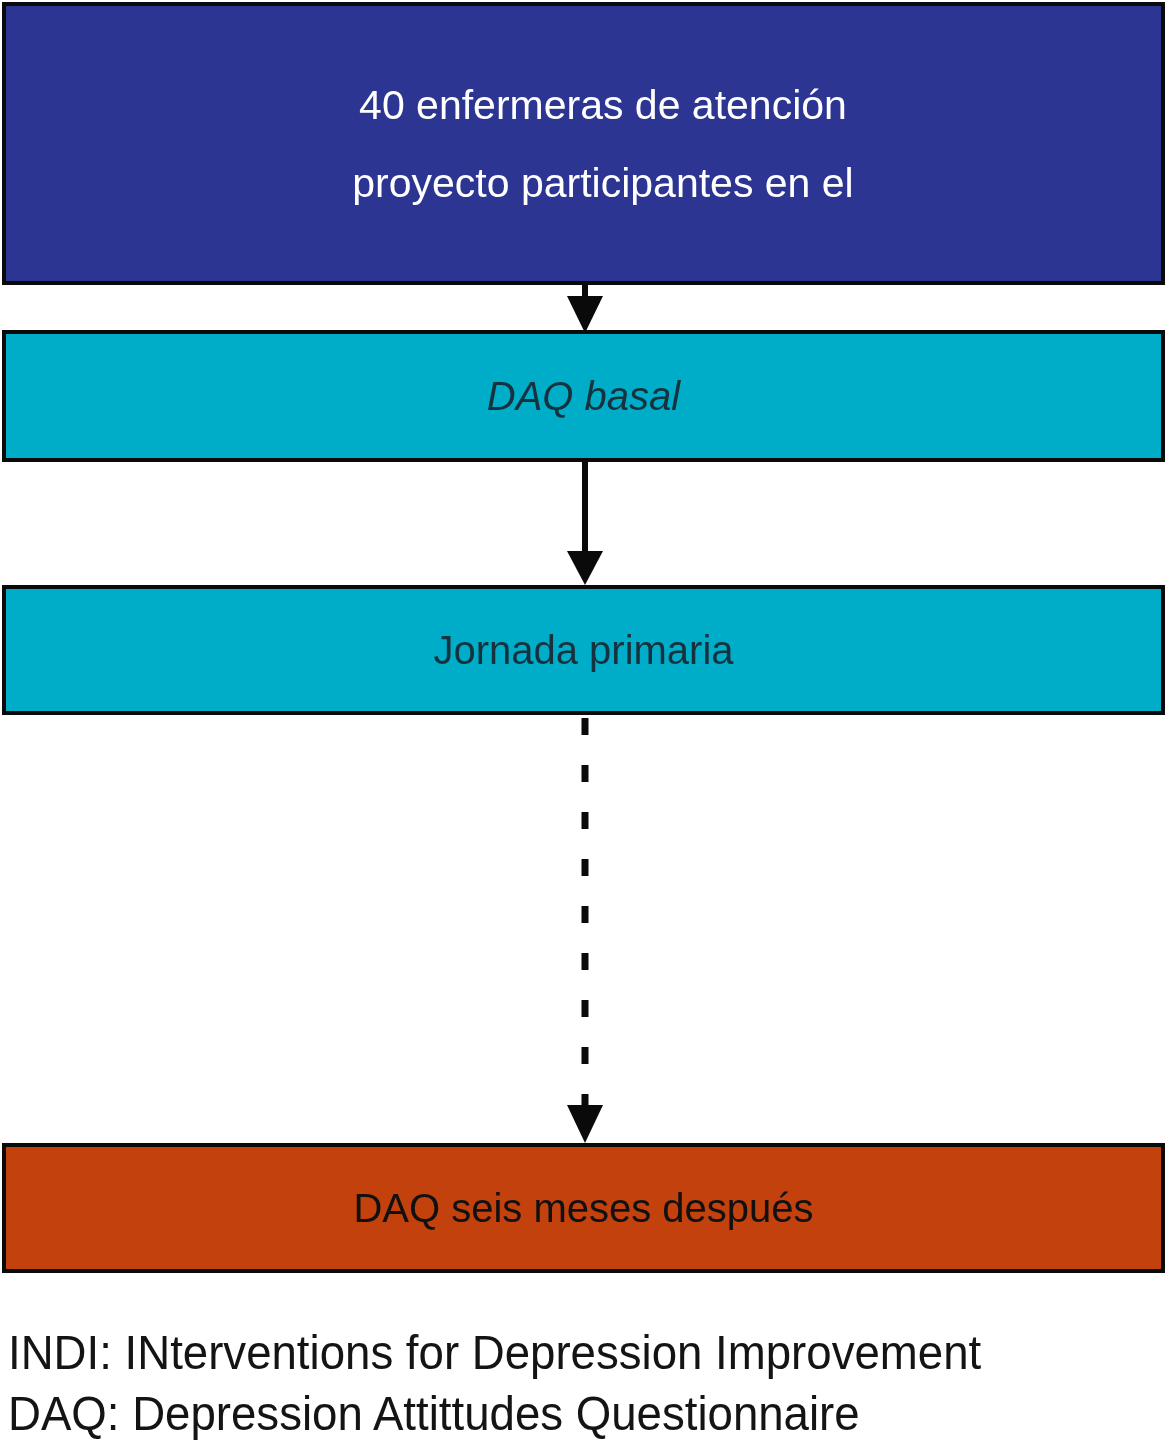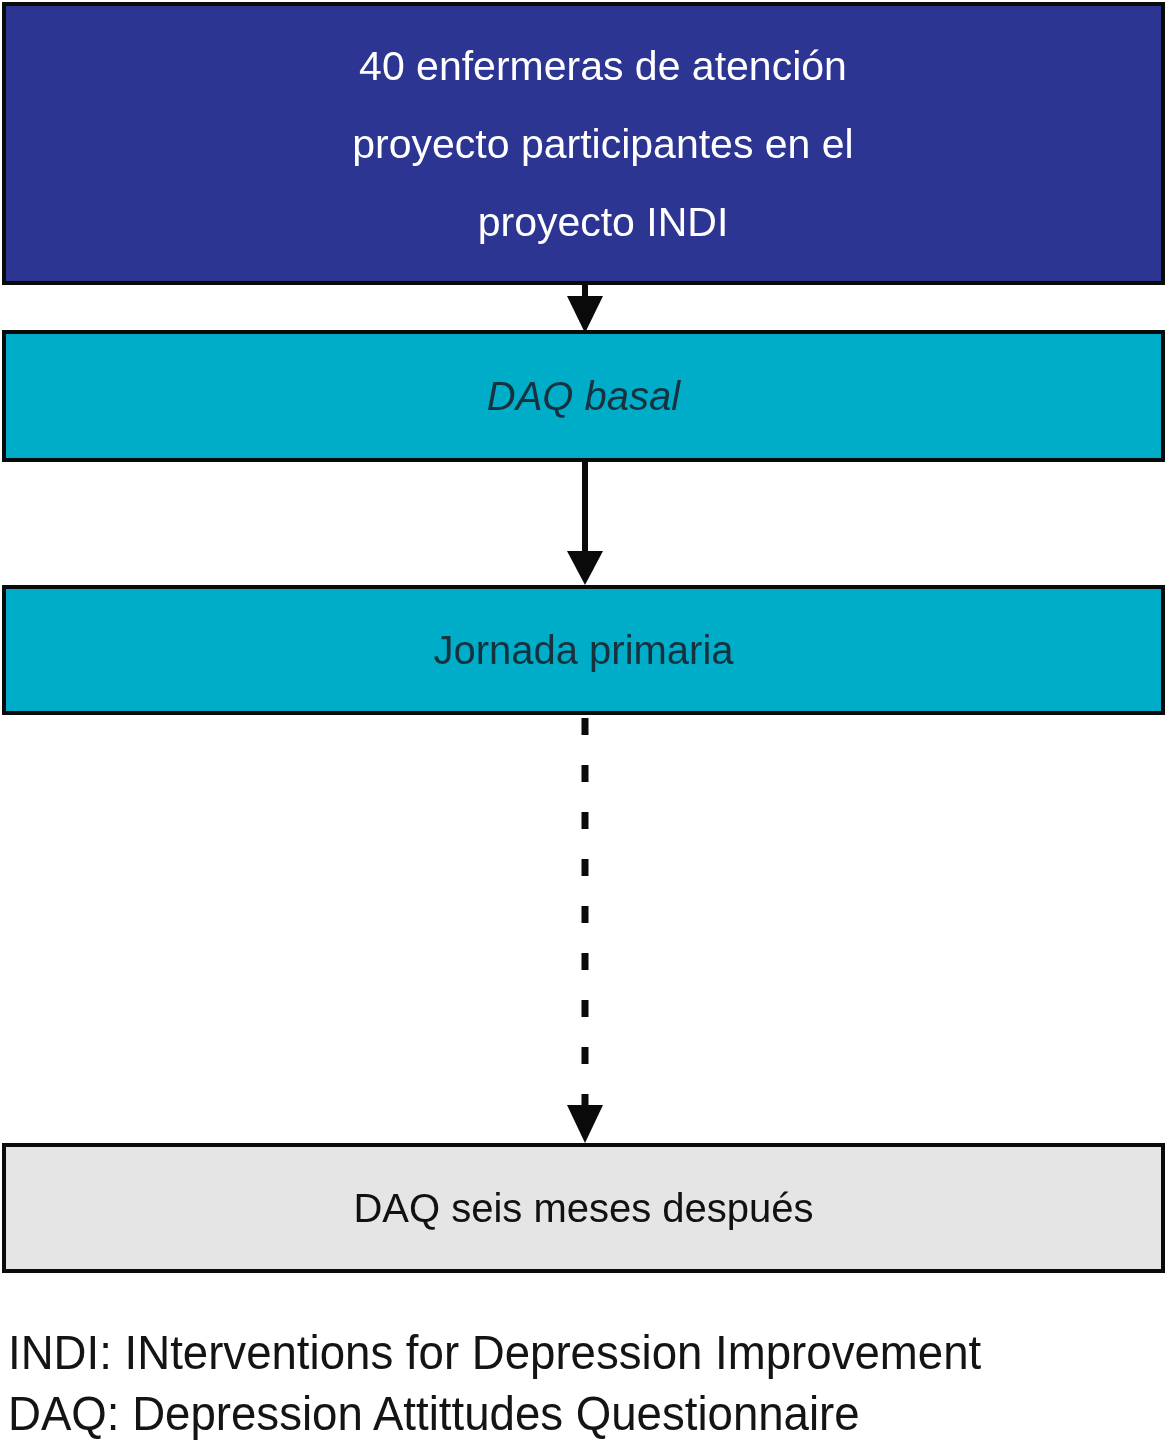--- a/index.html
+++ b/index.html
@@ -54,21 +54,20 @@
   }
 </style>
 </head>
 <body>
 
 <div class="stage">
 
   <div class="node node-0" style="background-color: rgb(45, 53, 147); color: rgb(255, 255, 255);">
     <div>40 enfermeras de atención</div>
     <div>proyecto participantes en el</div>
-    <div>proyecto INDI</div>
   </div>
 
   <svg class="arrow arrow-1" viewBox="0 0 50 52">
     <line x1="25" y1="0" x2="25" y2="16" stroke="#0a0a0a" stroke-width="6"></line>
     <polygon points="7,13 43,13 25,50" fill="#0a0a0a"></polygon>
   </svg>
 
   <div class="node node-1" style="background-color: rgb(0, 173, 200); color: rgb(22, 50, 62); font-style: italic;">
     <div>DAQ basal</div>
   </div>
@@ -80,21 +79,21 @@
 
   <div class="node node-2" style="background-color: rgb(0, 173, 200); color: rgb(22, 50, 62);">
     <div>Jornada primaria</div>
   </div>
 
   <svg class="arrow arrow-3" viewBox="0 0 50 429">
     <line x1="25" y1="3" x2="25" y2="390" stroke="#0a0a0a" stroke-width="7" stroke-dasharray="17 30"></line>
     <polygon points="7,390 43,390 25,428" fill="#0a0a0a"></polygon>
   </svg>
 
-  <div class="node node-3" style="background-color: #e5e5e5; color: rgb(17, 17, 17);">
+  <div class="node node-3" style="background-color: #c2410c; color: rgb(17, 17, 17);">
     <div>DAQ seis meses después</div>
   </div>
 
   <div class="footnotes">
     <div>INDI: INterventions for Depression Improvement</div>
     <div>DAQ: Depression Attittudes Questionnaire</div>
   </div>
 
 </div>
 

